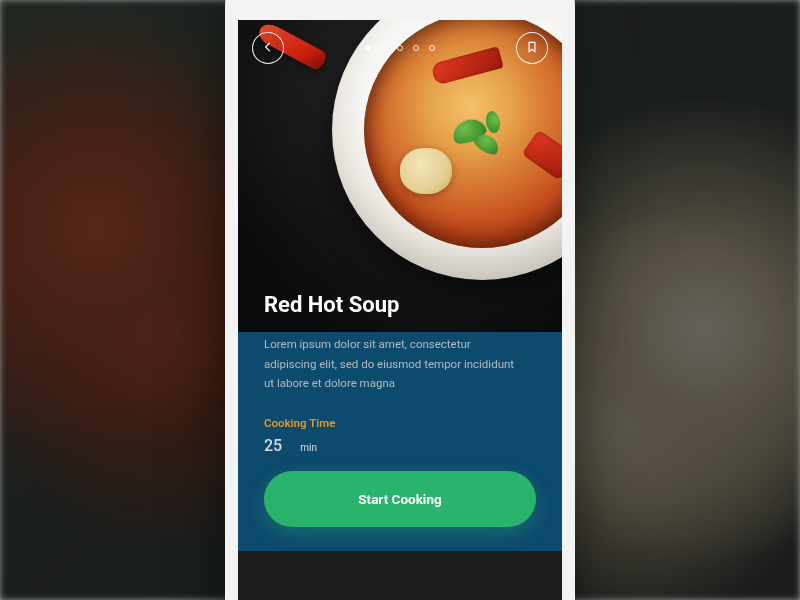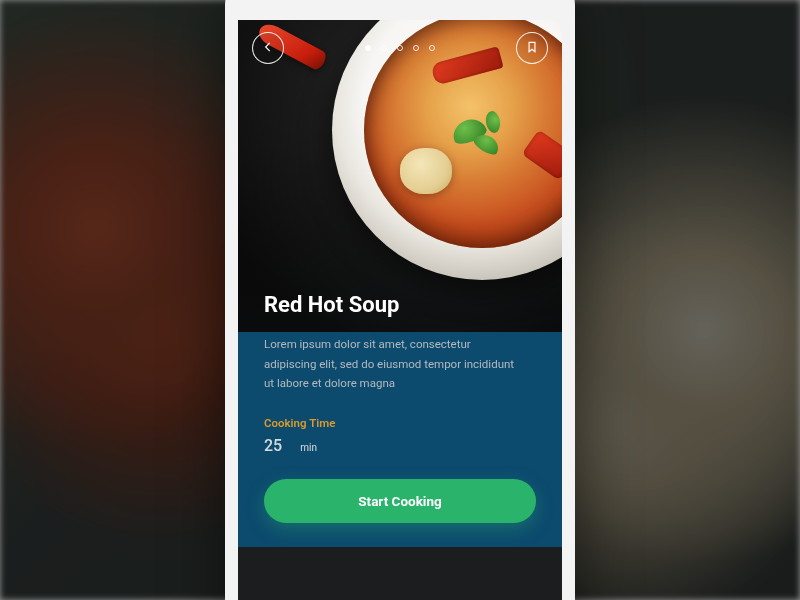--- a/index.html
+++ b/index.html
@@ -113,22 +113,22 @@
 
   .stats { display:flex; margin-top:22px; }
   .stat { flex:0 0 auto; padding-right:26px; }
   .stat + .stat { border-left: 1px solid rgba(255,255,255,0.14); padding-left:26px; }
   .stat-label { font-size:11.5px; font-weight:600; }
   .stat-value { margin-top:6px; font-size:12.5px; color: rgba(230,230,230,0.92); }
   .stat-value .num { font-size:16px; font-weight:500; margin-right:18px;}
   .stat-value .unit { font-size:10px; }
 
   .cta {
-    margin-top:24px;
-    height:44px;
+    margin-top:16px;
+    height:56px;
     border-radius:44px;
     display:flex; align-items:center; justify-content:center;
     font-size:13.5px; font-weight:700; color:#fff;
     cursor:pointer;
     box-shadow: 0 6px 18px rgba(42,180,107,0.35);
   }
 </style>
 </head>
 <body>
 

